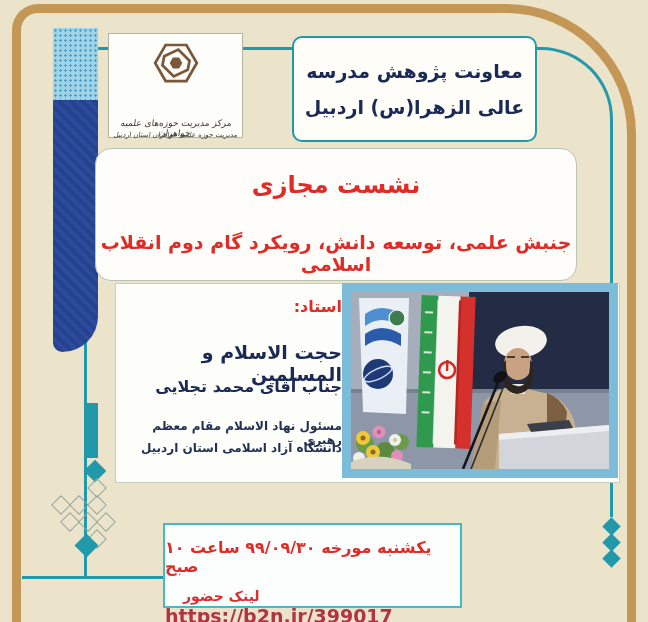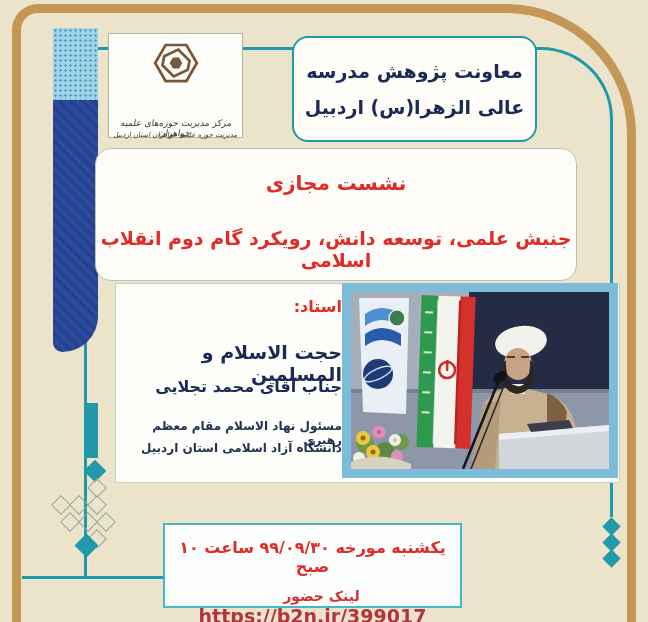--- a/index.html
+++ b/index.html
@@ -40,49 +40,49 @@
   .logo-box{
     left:108px;top:33px;width:135px;height:105px;background:#fdfdfa;
     border:1px solid #b3b3a2;box-sizing:border-box;text-align:center;
   }
   .logo-caption1{left:0;right:0;top:84px;font-family:"DejaVu Serif","Liberation Serif",serif;
     font-size:9px;color:#40332a;text-align:center;transform:skewX(-8deg);}
   .logo-caption2{left:0;right:0;top:97px;font-family:"DejaVu Serif","Liberation Serif",serif;
     font-size:7px;color:#3a3a38;text-align:center;transform:skewX(-8deg);}
   .title-box{
     left:292px;top:36px;width:245px;height:106px;background:#fefdf8;
-    border:2px solid #2299ab;border-radius:16px;box-sizing:border-box;
+    border:2px solid #2299ab;border-radius:10px;box-sizing:border-box;
     display:flex;flex-direction:column;justify-content:center;gap:14px;
     text-align:center;color:#1b2a55;font-weight:bold;font-size:19px;
   }
   .red-box{
     left:95px;top:148px;width:482px;height:133px;background:#fefdf9;
     border:1.5px solid #b9c4b4;border-radius:16px;box-sizing:border-box;
     text-align:center;color:#e02b26;font-weight:bold;
   }
-  .red-box .kicker{margin-top:22px;font-size:20px;}
+  .red-box .kicker{margin-top:22px;font-size:24px;}
   .red-box .session-title{margin-top:32px;font-size:19px;}
   .mid-panel{
     left:115px;top:283px;width:505px;height:200px;background:#fdfdfa;
     border:1px solid #c8cfc1;box-sizing:border-box;
   }
   .speaker-col{left:115px;top:283px;width:227px;height:200px;text-align:right;}
   .speaker-label{top:14px;left:0;right:0;color:#e02b26;font-weight:bold;font-size:16px;}
   .speaker-honorific{top:58px;left:0;right:0;color:#1b2a55;font-weight:bold;font-size:19px;}
   .speaker-name{top:94px;left:0;right:0;color:#1b2a55;font-weight:bold;font-size:16px;}
   .speaker-role1{top:136px;left:0;right:0;color:#223152;font-weight:bold;font-size:12px;}
   .speaker-role2{top:158px;left:0;right:0;color:#223152;font-weight:bold;font-size:12px;}
   .photo-frame{
     left:342px;top:283px;width:276px;height:195px;background:#7cbcd9;
     box-sizing:border-box;padding:9px;
   }
   .photo-frame svg{display:block;width:258px;height:177px;}
   .date-box{
     left:163px;top:523px;width:299px;height:85px;background:#fcfefe;
-    border:2px solid #45b8cc;box-sizing:border-box;text-align:center;
+    border:2px solid #45b8cc;box-sizing:border-box;text-align:left;
   }
   .date-line{margin-top:13px;color:#e02b26;font-weight:bold;font-size:16px;}
   .link-line{margin-top:10px;font-weight:bold;}
   .link-label{color:#d92f2f;font-size:14px;margin-left:18px;}
   .link-url{color:#b03540;font-size:19px;direction:ltr;unicode-bidi:embed;cursor:pointer;}
   [dir=rtl]{direction:rtl;}
 </style>
 </head>
 <body dir="rtl">
 

